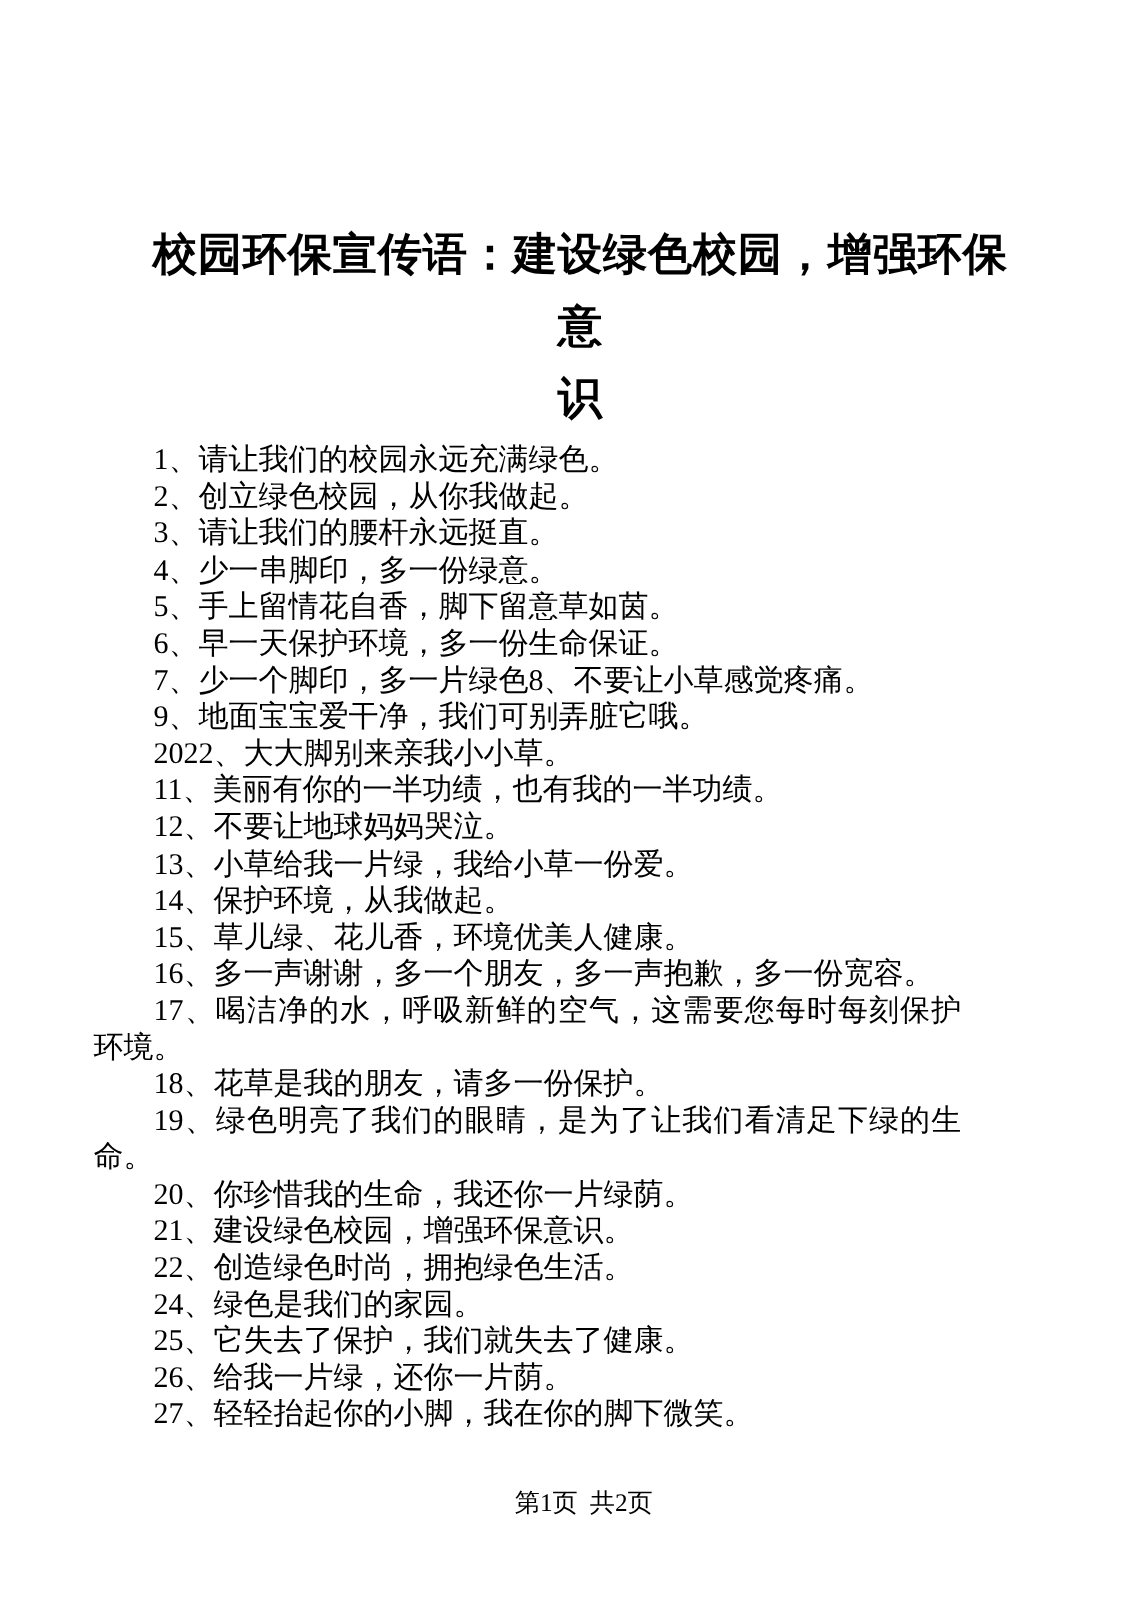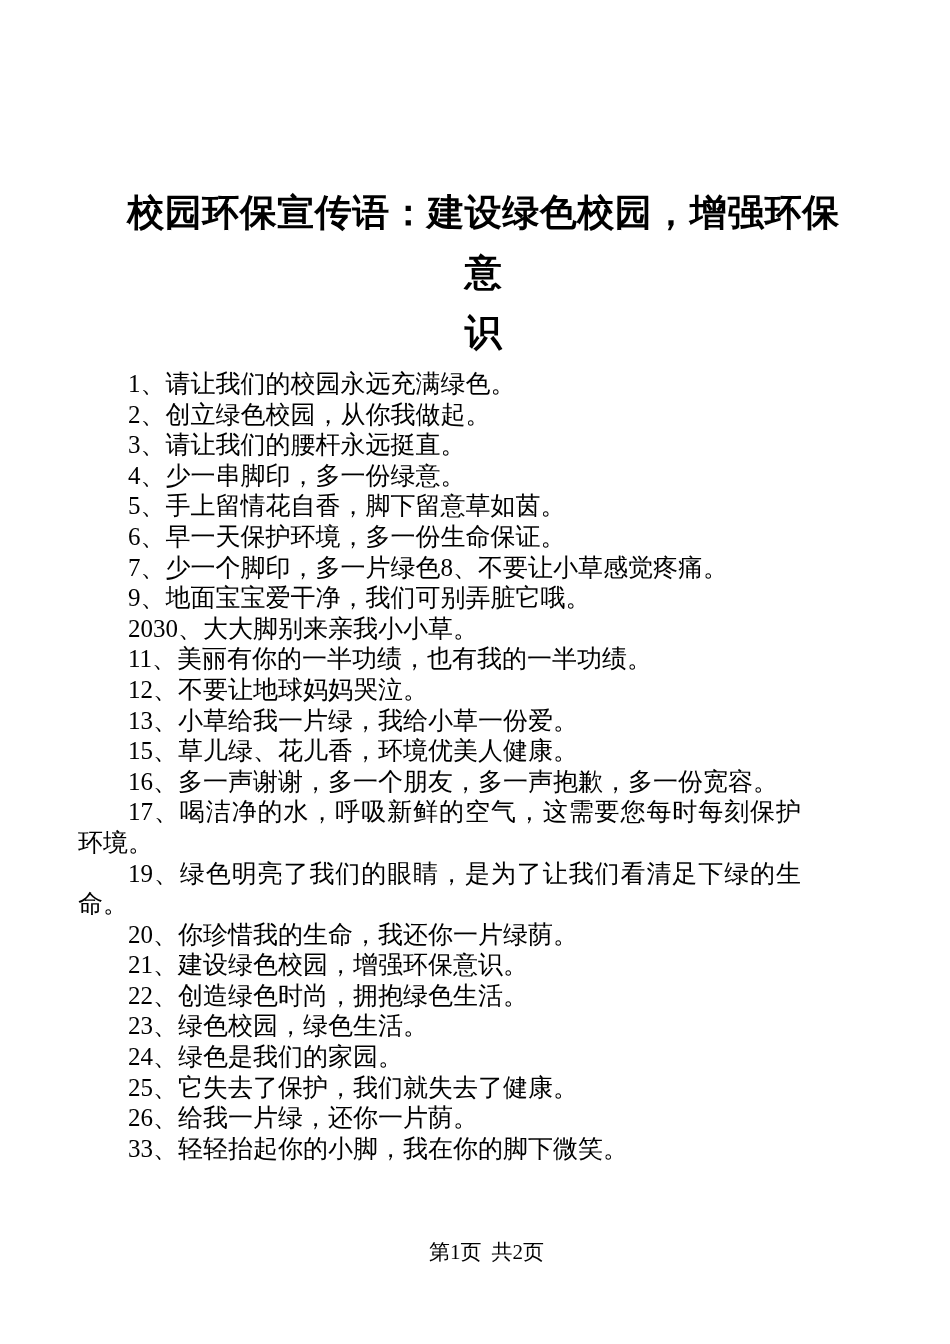--- a/index.html
+++ b/index.html
@@ -71,35 +71,36 @@
 
   <div class="slogan-list">
     <p class="item">1、请让我们的校园永远充满绿色。</p>
     <p class="item">2、创立绿色校园，从你我做起。</p>
     <p class="item">3、请让我们的腰杆永远挺直。</p>
     <p class="item">4、少一串脚印，多一份绿意。</p>
     <p class="item">5、手上留情花自香，脚下留意草如茵。</p>
     <p class="item">6、早一天保护环境，多一份生命保证。</p>
     <p class="item">7、少一个脚印，多一片绿色8、不要让小草感觉疼痛。</p>
     <p class="item">9、地面宝宝爱干净，我们可别弄脏它哦。</p>
-    <p class="item">2030、大大脚别来亲我小小草。</p>
+    <p class="item">2022、大大脚别来亲我小小草。</p>
     <p class="item">11、美丽有你的一半功绩，也有我的一半功绩。</p>
     <p class="item">12、不要让地球妈妈哭泣。</p>
     <p class="item">13、小草给我一片绿，我给小草一份爱。</p>
+    <p class="item">14、保护环境，从我做起。</p>
     <p class="item">15、草儿绿、花儿香，环境优美人健康。</p>
     <p class="item">16、多一声谢谢，多一个朋友，多一声抱歉，多一份宽容。</p>
     <p class="item">17、喝洁净的水，呼吸新鲜的空气，这需要您每时每刻保护环境。</p>
+    <p class="item">18、花草是我的朋友，请多一份保护。</p>
     <p class="item">19、绿色明亮了我们的眼睛，是为了让我们看清足下绿的生命。</p>
     <p class="item">20、你珍惜我的生命，我还你一片绿荫。</p>
     <p class="item">21、建设绿色校园，增强环保意识。</p>
     <p class="item">22、创造绿色时尚，拥抱绿色生活。</p>
-    <p class="item">23、绿色校园，绿色生活。</p>
     <p class="item">24、绿色是我们的家园。</p>
     <p class="item">25、它失去了保护，我们就失去了健康。</p>
     <p class="item">26、给我一片绿，还你一片荫。</p>
-    <p class="item">33、轻轻抬起你的小脚，我在你的脚下微笑。</p>
+    <p class="item">27、轻轻抬起你的小脚，我在你的脚下微笑。</p>
   </div>
 
   <div class="page-footer">
     <span>第1页</span><span class="sep"></span><span>共2页</span>
   </div>
 
 </div>
 
 </body></html>

